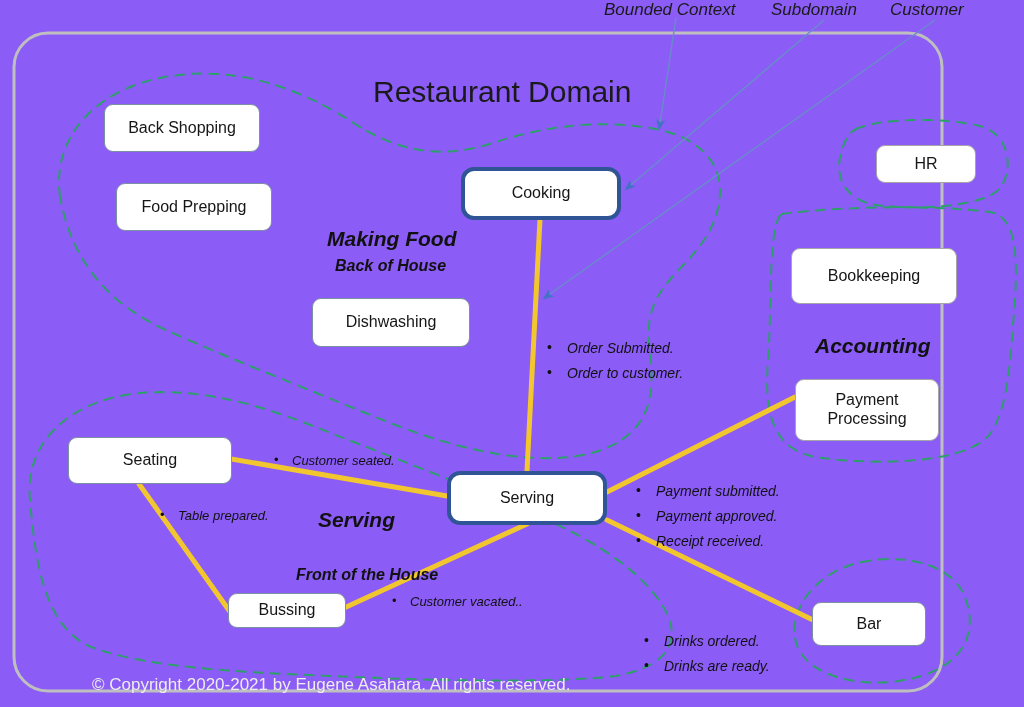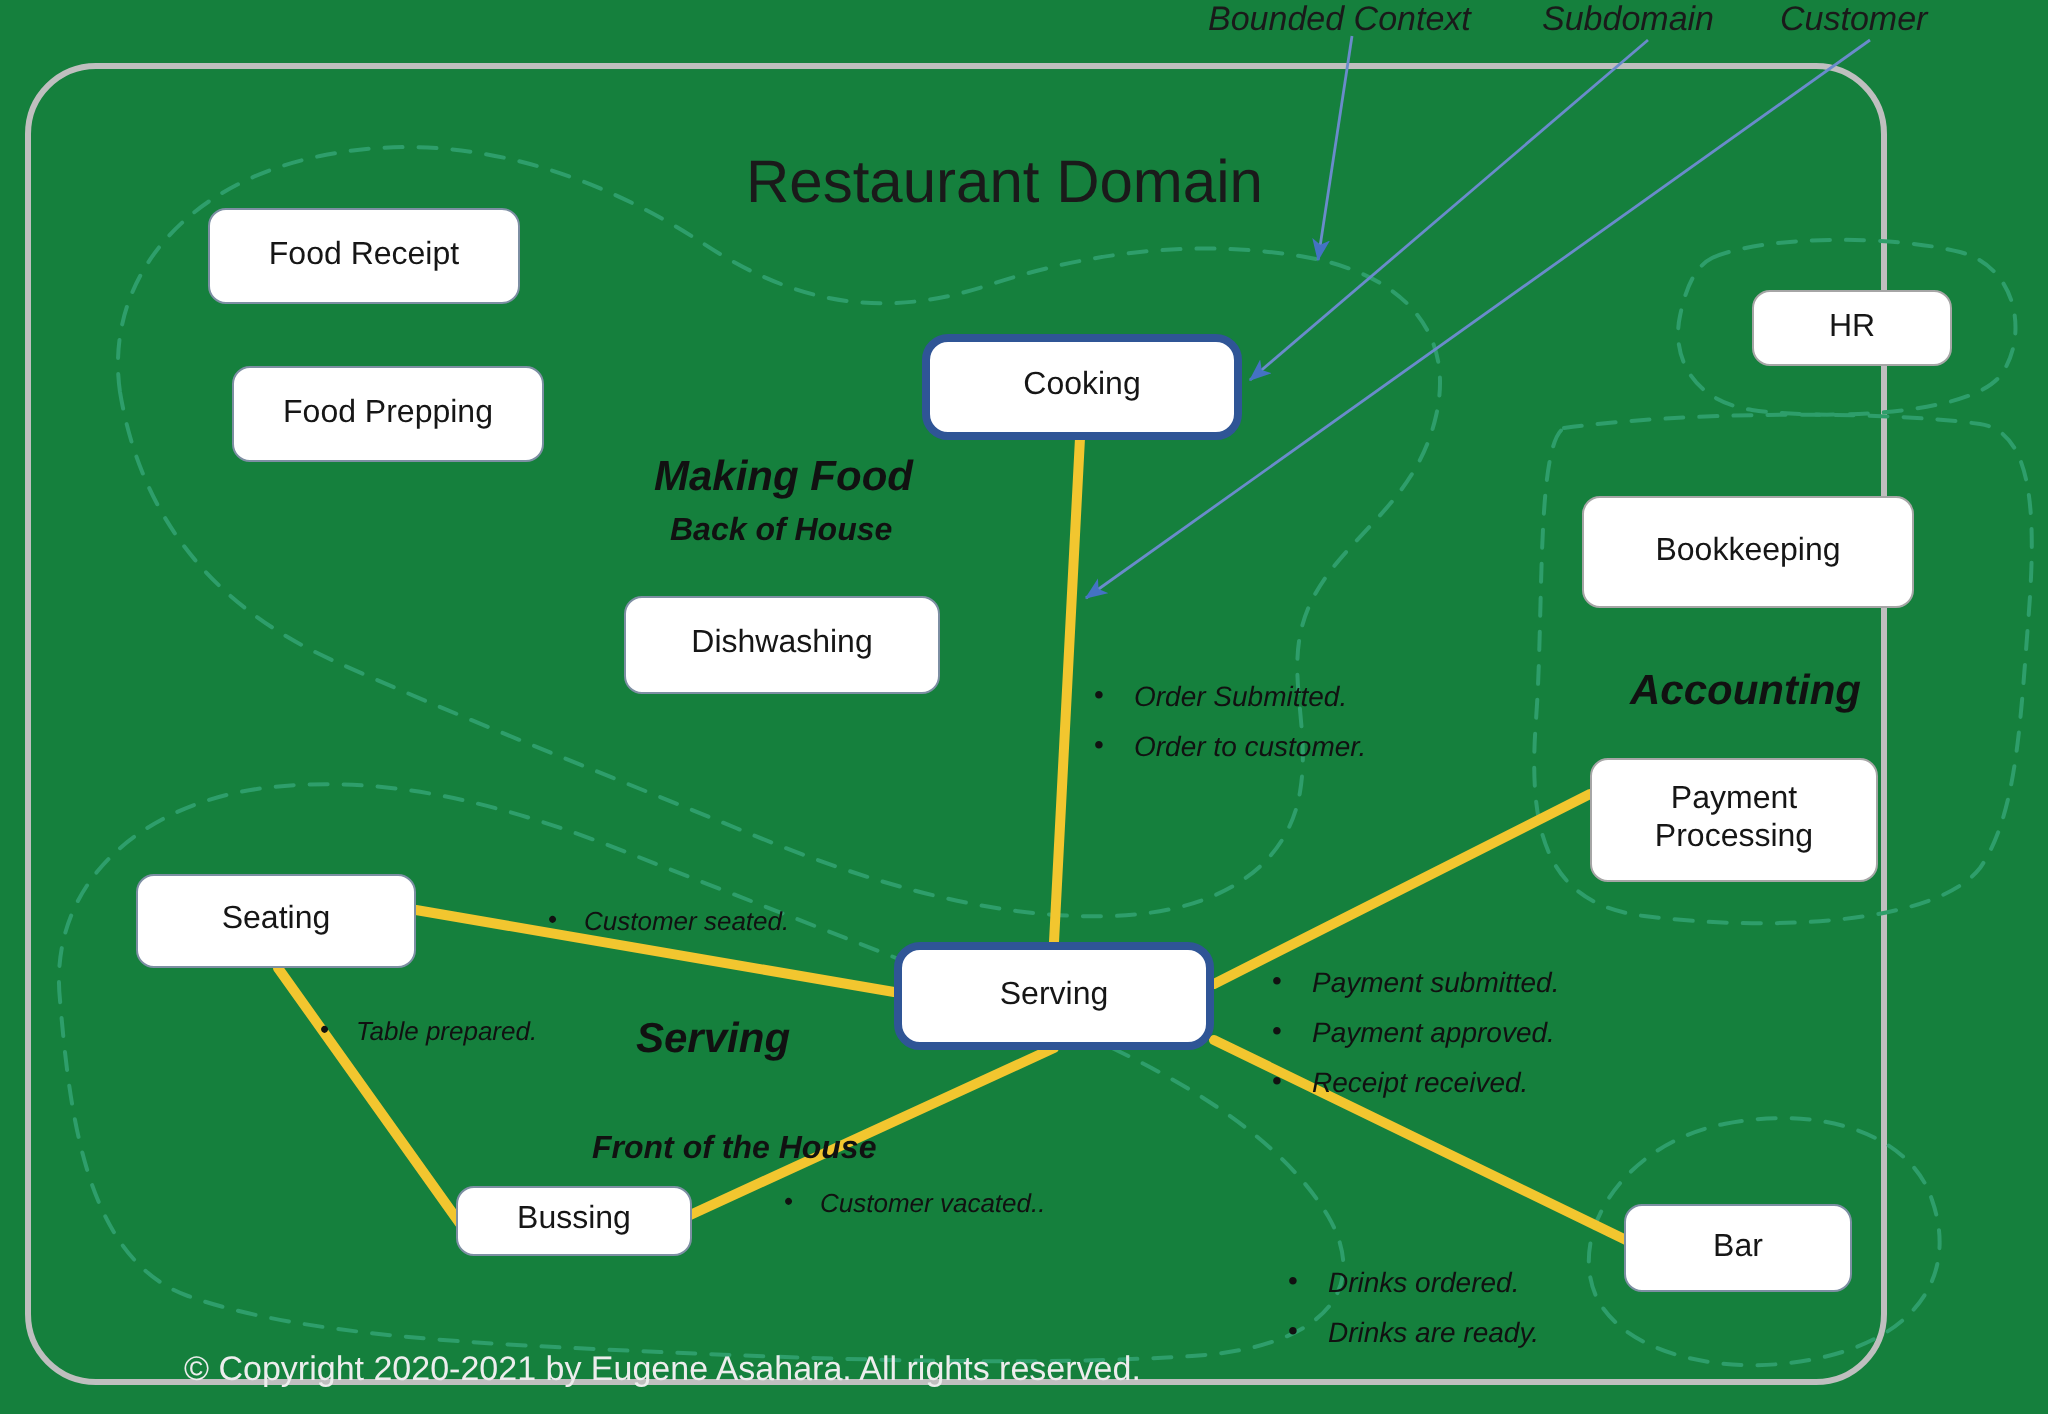--- a/index.html
+++ b/index.html
@@ -4,21 +4,21 @@
 <style>
   html, body {
     margin: 0; padding: 0;
     background: #ffffff;
     font-family: "Liberation Sans", sans-serif;
   }
   #stage {
     position: relative;
     width: 1024px;
     height: 707px;
-    background: #15803d;
+    background: #8b5cf6;
     overflow: hidden;
   }
   #svg-layer {
     position: absolute;
     left: 0; top: 0;
     width: 1024px; height: 707px;
   }
 
   
   .anno {
@@ -196,28 +196,28 @@
 
   <div class="ctx-title" style="left: 327px; top: 227px;">Making Food</div>
   <div class="ctx-sub" style="left: 335px; top: 257px;">Back of House</div>
 
   <div class="ctx-title" style="left: 318px; top: 508px;">Serving</div>
   <div class="ctx-sub" style="left: 296px; top: 538px; margin-top: 28px;">Front of the House</div>
 
   <div class="ctx-title" style="left: 815px; top: 334px;">Accounting</div>
 
   <div id="nodes-host">
-      <div class="node plain" style="left: 104px; top: 104px; width: 156px; height: 48px;">Food Receipt</div>
+      <div class="node plain" style="left: 104px; top: 104px; width: 156px; height: 48px;">Back Shopping</div>
       <div class="node plain" style="left: 116px; top: 183px; width: 156px; height: 48px;">Food Prepping</div>
       <div class="node plain" style="left: 312px; top: 298px; width: 158px; height: 49px;">Dishwashing</div>
       <div class="node iface" style="left: 461px; top: 167px; width: 160px; height: 53px;">Cooking</div>
       <div class="node gray" style="left: 876px; top: 145px; width: 100px; height: 38px;">HR</div>
       <div class="node gray" style="left: 791px; top: 248px; width: 166px; height: 56px;">Bookkeeping</div>
       <div class="node gray" style="left: 795px; top: 379px; width: 144px; height: 62px;">Payment<br>Processing</div>
-      <div class="node plain" style="left: 68px; top: 437px; width: 140px; height: 47px;">Seating</div>
+      <div class="node plain" style="left: 68px; top: 437px; width: 164px; height: 47px;">Seating</div>
       <div class="node iface" style="left: 447px; top: 471px; width: 160px; height: 54px;">Serving</div>
       <div class="node plain" style="left: 228px; top: 593px; width: 118px; height: 35px;">Bussing</div>
       <div class="node plain" style="left: 812px; top: 602px; width: 114px; height: 44px;">Bar</div>
     </div>
 
   <div id="messages-host">
       <ul class="bullets big" style="left: 545px; top: 336px;">
         <li>Order Submitted.</li>
         <li>Order to customer.</li>
       </ul>

